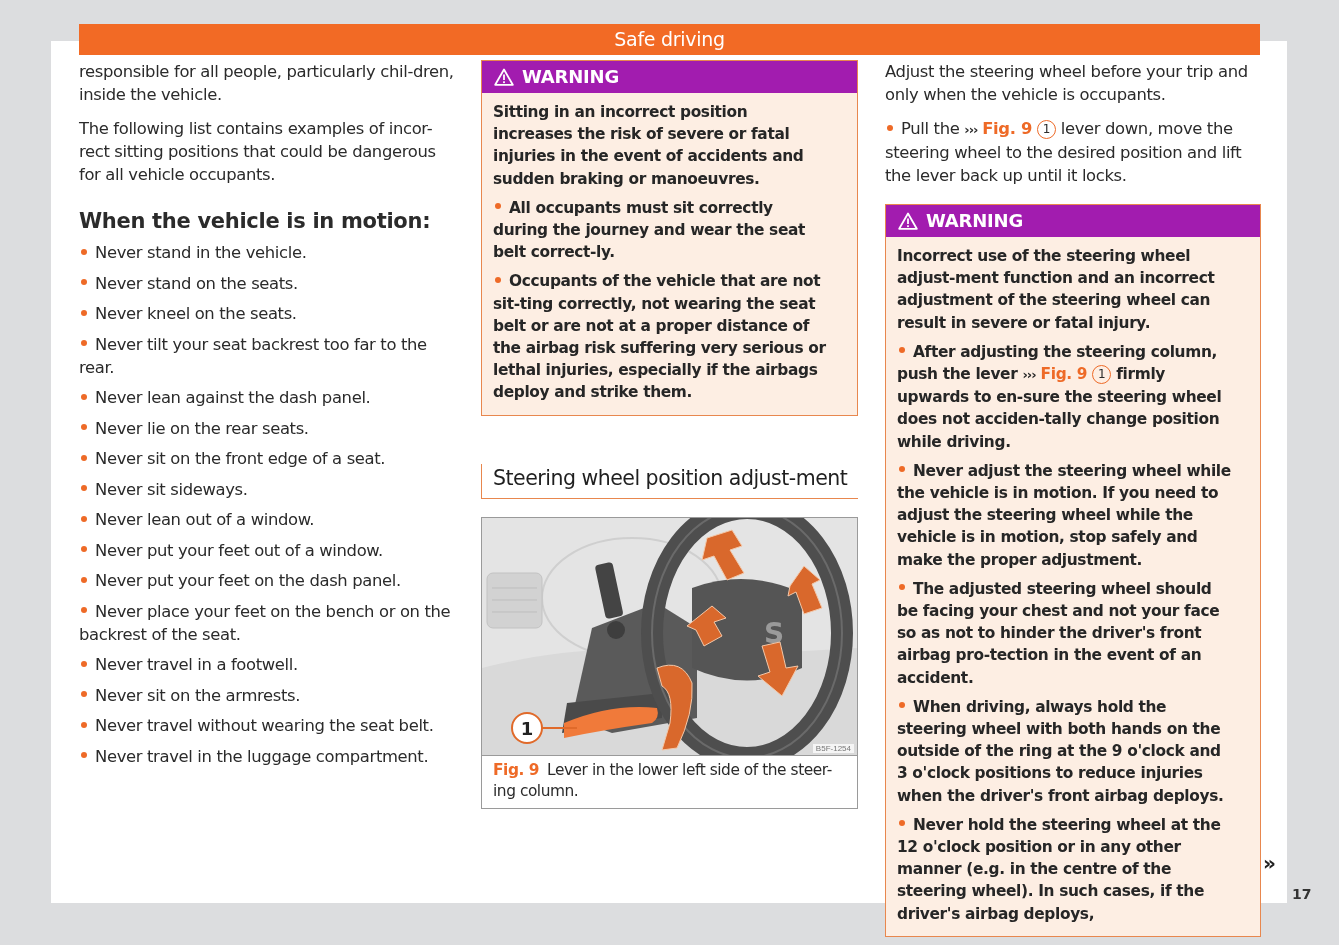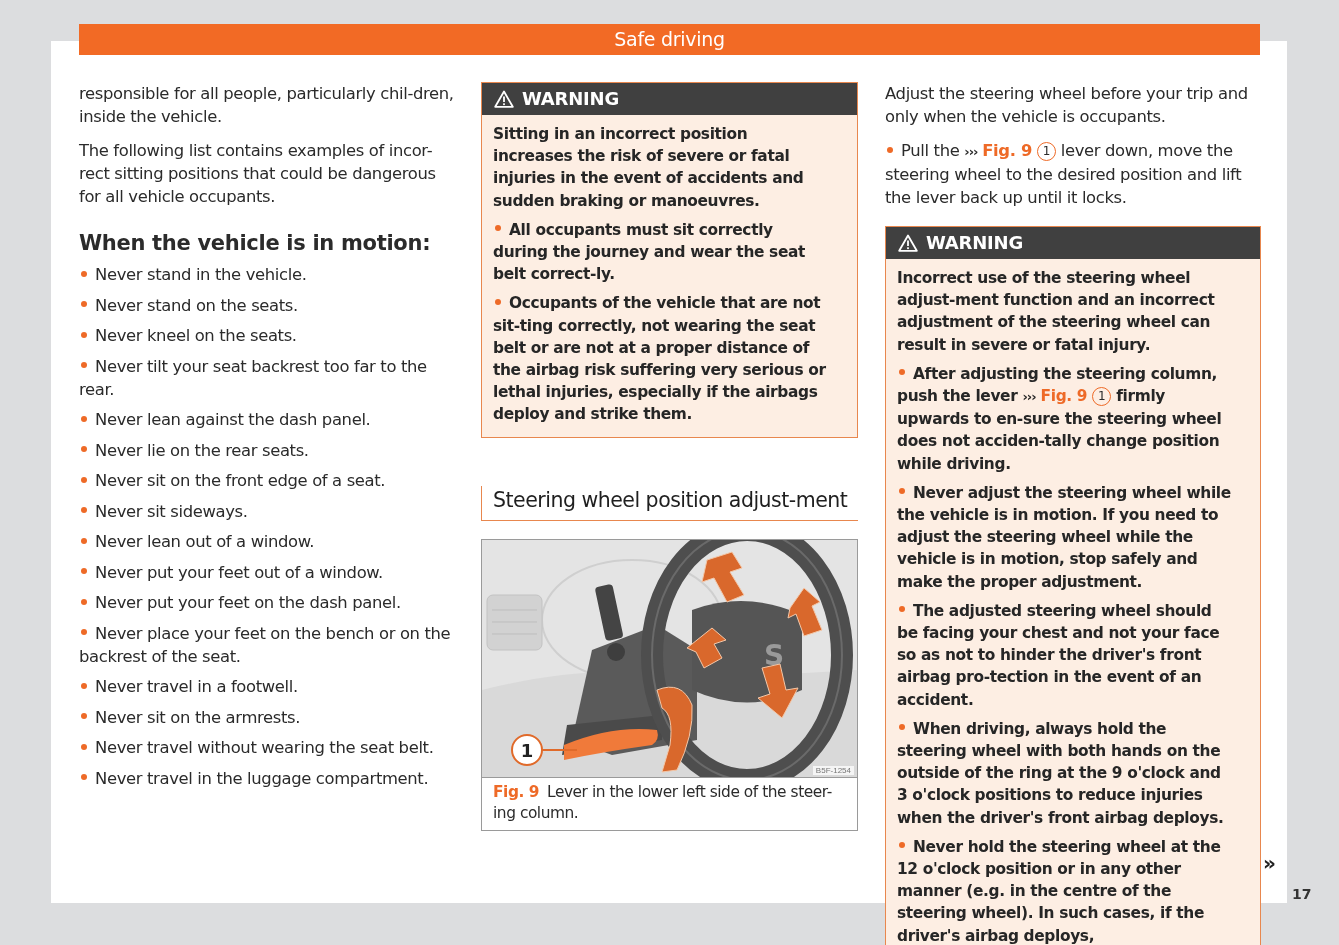--- a/index.html
+++ b/index.html
@@ -3,32 +3,32 @@
 <meta charset="utf-8">
 <style>
   * { box-sizing: border-box; margin: 0; padding: 0; }
   html, body { width: 1339px; height: 945px; overflow: hidden; }
   body { background: #dcdddf; font-family: "DejaVu Sans", sans-serif; color: #2b2b2b; position: relative; }
 
   .page { position: absolute; left: 51px; top: 41px; width: 1236px; height: 862px; background: #ffffff; }
   .header-bar { position: absolute; left: 79px; top: 24px; width: 1181px; height: 31px; background: #f26a25; color: #fff;
     font-size: 19px; text-align: center; line-height: 31px; letter-spacing: -0.3px; }
 
-  .col { position: absolute; top: 82px; }
+  .col { position: absolute; top: 60px; }
   .col-left { left: 79px; width: 375px; }
   .col-mid { left: 481px; width: 377px; }
   .col-right { left: 885px; width: 376px; }
 
   .p { font-size: 16.4px; line-height: 23px; letter-spacing: -0.35px; color: #2b2b2b; margin-bottom: 11px; }
   .subhead { font-size: 21px; font-weight: bold; line-height: 23px; margin-top: 24px; margin-bottom: 8px; letter-spacing: -0.3px; }
   .list-item { font-size: 16.4px; line-height: 23px; letter-spacing: -0.35px; margin-bottom: 7.5px; }
   .bullet { display: inline-block; width: 6px; height: 6px; border-radius: 50%; background: #ee6a27; vertical-align: middle; margin-right: 8px; margin-left: 2px; position: relative; top: -2px; }
 
   .warn { border: 1.5px solid #e8874e; background: #fdeee3; }
-  .warn-head { background: #404040; color: #fff; font-weight: bold; font-size: 18px; height: 32px; line-height: 32px; padding-left: 12px; letter-spacing: -0.2px; }
+  .warn-head { background: #a21caf; color: #fff; font-weight: bold; font-size: 18px; height: 32px; line-height: 32px; padding-left: 12px; letter-spacing: -0.2px; }
   .warn-head svg { vertical-align: -3px; margin-right: 8px; }
   .warn-body { padding: 8px 26px 4px 11px; }
   .warn-p { font-size: 15.4px; font-weight: bold; line-height: 22.2px; letter-spacing: -0.35px; color: #262626; margin-bottom: 7px; }
 
   .section-heading { margin-top: 48px; border-left: 1.5px solid #e8874e; border-bottom: 1.5px solid #e8874e; padding: 0 0 5px 11px;
     font-size: 20.5px; font-weight: normal; line-height: 29px; letter-spacing: -0.5px; color: #1f1f1f; }
 
   .figure { margin-top: 18px; border: 1px solid #9a9a9a; background: #fff; }
   .fig-img { position: relative; height: 238px; background: #e6e6e6; overflow: hidden; border-bottom: 1px solid #9a9a9a; }
   .fig-caption { padding: 4px 11px 5px 11px; font-size: 15.4px; line-height: 21.5px; letter-spacing: -0.45px; color: #2b2b2b; }

